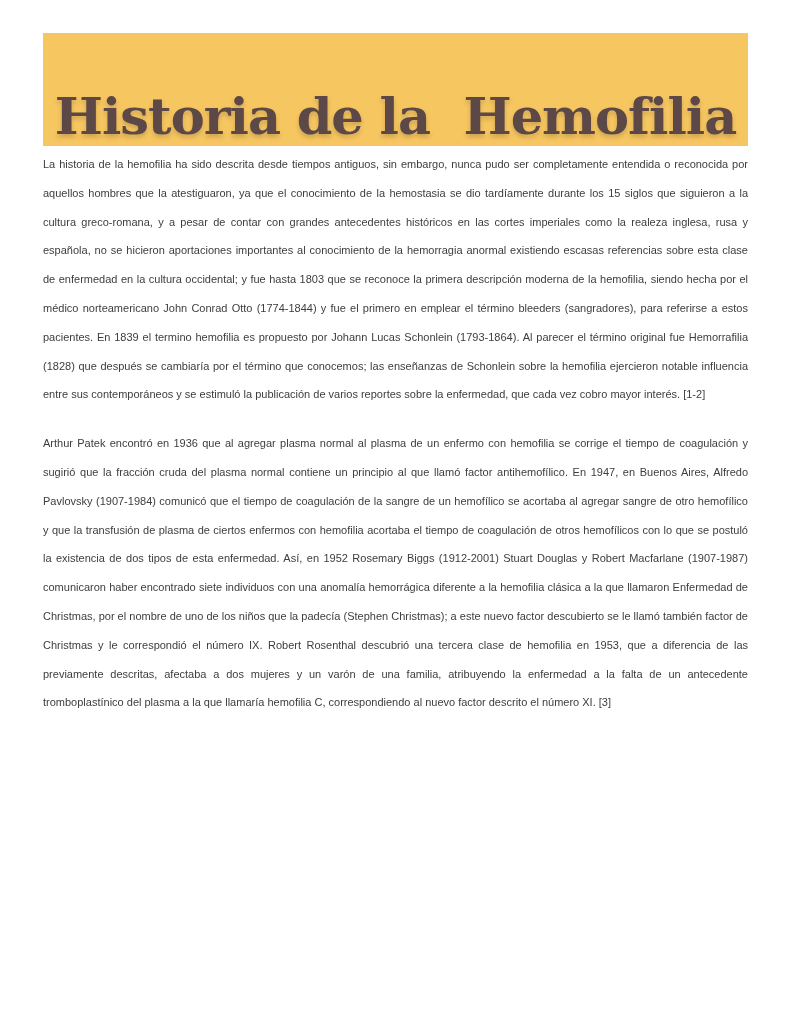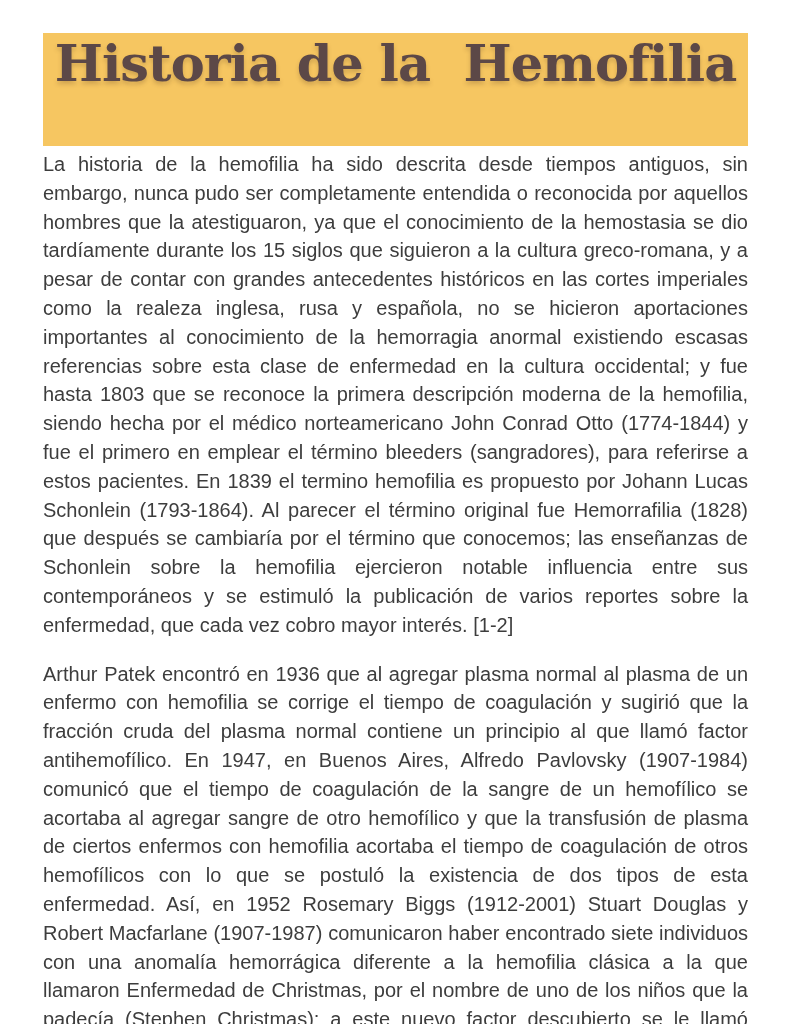--- a/index.html
+++ b/index.html
@@ -17,21 +17,21 @@
     overflow: hidden;
   }
   .banner {
     position: absolute;
     left: 43px;
     top: 33px;
     width: 705px;
     height: 113px;
     background: #f6c661;
     display: flex;
-    align-items: flex-start;
+    align-items: flex-end;
     justify-content: center;
   }
   .banner h1 {
     margin: 0;
     font-family: "DejaVu Serif", serif;
     font-weight: bold;
     font-size: 51px;
     letter-spacing: -1px;
     color: #5c4847;
     white-space: pre;
@@ -39,21 +39,21 @@
   }
   .content {
     position: absolute;
     left: 43px;
     top: 150px;
     width: 705px;
     color: #3d3d3d;
   }
   .content p {
     margin: 0 0 20px 0;
-    font-size: 20px;
+    font-size: 11px;
     line-height: 28.8px;
     text-align: justify;
   }
 </style>
 </head>
 <body>
 
 <div class="page">
   <div class="banner">
     <h1>Historia de la  Hemofilia</h1>

